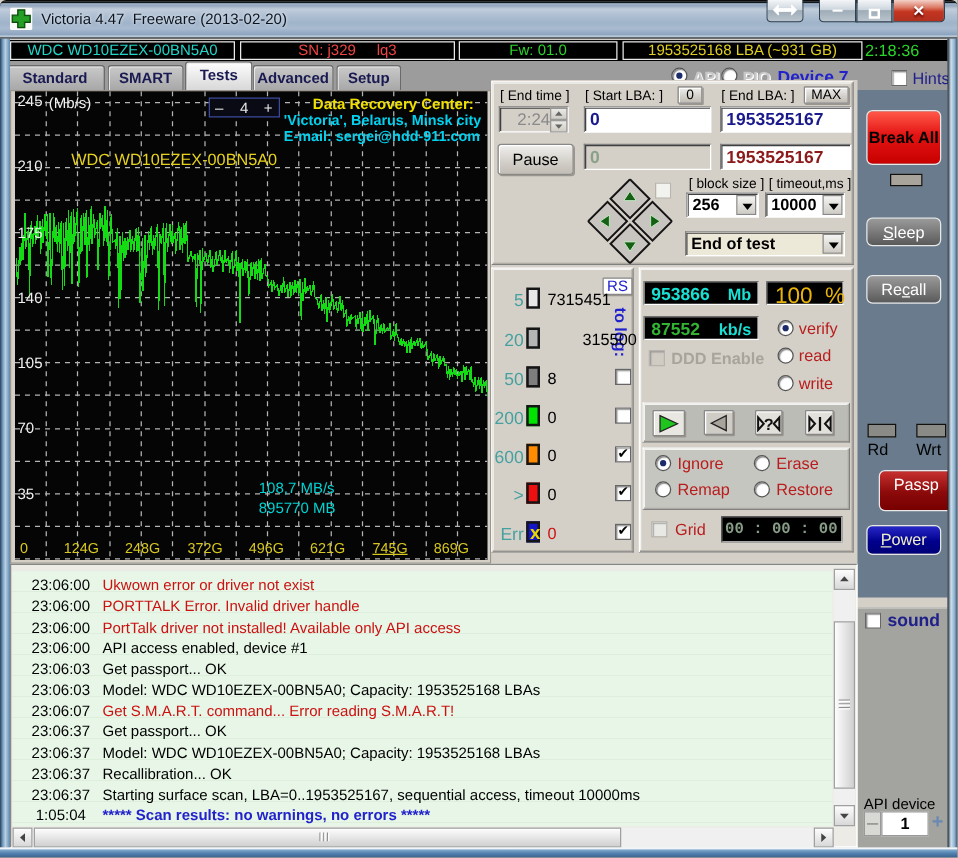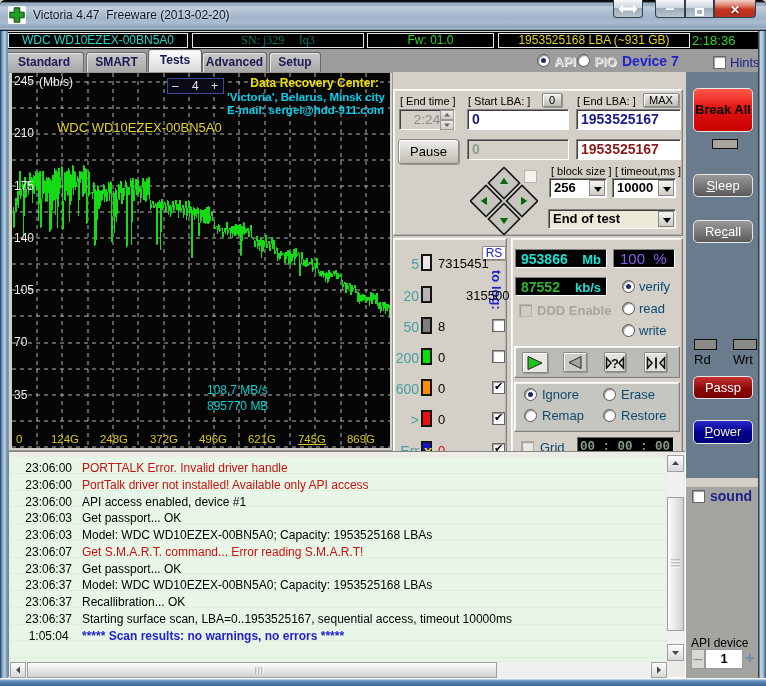--- a/index.html
+++ b/index.html
@@ -33,34 +33,34 @@
 #gtitle {left:45px;top:47px;font-size:13px;color:#e6d21e;}
 #drc1 {right:11px;top:3px;font-size:12px;font-weight:bold;color:#f0e000;}
 #drc2 {right:5px;top:18px;font-size:11.5px;font-weight:bold;color:#00d2f0;}
 #drc3 {right:6px;top:31px;font-size:11.5px;font-weight:bold;color:#00d2f0;}
 #speed1 {left:195px;top:310px;font-size:12px;color:#00d2d2;}
 #speed2 {left:195px;top:326px;font-size:12px;color:#00d2d2;}
 #zoomctl {left:155px;top:5px;width:57px;height:16px;background:#0a0a14;border:1px solid #3a4a9a;}
 #zoomctl span {position:absolute;top:0;font-size:12px;color:#e6e6e6;line-height:14px;}
 
 
-#panel {left:393px;top:88px;width:293px;height:477px;background:#d4d0c8;}
+#panel {left:393px;top:64px;width:293px;height:477px;background:#d4d0c8;}
 .panel3d {position:absolute;border:1px solid;border-color:#ffffff #808080 #808080 #ffffff;box-shadow:inset -1px -1px 0 #b8b4ac, inset 1px 1px 0 #f4f2ee;background:#d4d0c8;}
 .blab {position:absolute;font-size:11px;color:#000;white-space:nowrap;}
 .inp {position:absolute;background:#fff;border:1px solid;border-color:#808080 #fff #fff #808080;box-shadow:inset 1px 1px 0 #404040;font-weight:bold;font-size:14px;padding-left:4px;line-height:19px;}
 .inp.gray {background:#d4d0c8;color:#8aa08a;}
 .btn {position:absolute;background:linear-gradient(#f0efed,#d2cfc8 60%,#c2beb6);border:1px solid #888;border-radius:3px;box-shadow:inset 1px 1px 0 #fff, 1px 1px 0 #9a968e;
  font-size:13px;color:#000;text-align:center;}
 .combo {position:absolute;background:#fff;border:1px solid;border-color:#808080 #fff #fff #808080;box-shadow:inset 1px 1px 0 #404040;font-size:13px;font-weight:bold;padding-left:4px;}
 .cbtn {position:absolute;right:1px;top:1px;bottom:1px;width:16px;background:linear-gradient(#f4f4f2,#cfccc5);border:1px solid #888;}
 .cbtn:after {content:"";position:absolute;left:4px;top:6px;border:4px solid transparent;border-top:5px solid #000;}
 .lcd {position:absolute;background:#000;border:1px solid;border-color:#808080 #fff #fff #808080;font-family:"Liberation Sans",sans-serif;font-weight:bold;}
 .radio {position:absolute;width:13px;height:13px;border-radius:50%;background:#fff;border:1px solid #555;box-shadow:inset 1px 1px 1px #888;}
 .radio.sel:after {content:"";position:absolute;left:3px;top:3px;width:5px;height:5px;border-radius:50%;background:#1a2a6a;}
-.rlab {position:absolute;font-size:13px;color:#0c4a6e;}
+.rlab {position:absolute;font-size:13px;color:#b91c1c;}
 .cb {position:absolute;width:13px;height:13px;background:#fff;border:1px solid #666;box-shadow:inset 1px 1px 1px #999;}
 .cb.ck:after {content:"\2714";position:absolute;left:1px;top:-2px;font-size:11px;color:#000;}
 .binlab {position:absolute;font-size:14px;color:#46a0a0;text-align:right;width:30px;}
 .bincnt {position:absolute;font-size:13px;color:#000;}
 .binbox {position:absolute;width:11px;height:17px;border:2px solid #151515;}
 
 
 #sidebar {left:686px;top:72px;width:72px;height:406px;background:#697b8c;}
 #rbpanel {left:686px;top:486px;width:72px;height:192px;background:#a3a39f;border-top:1px solid #c8c8c4;}
 .sbtn {position:absolute;left:7px;width:60px;border-radius:5px;border:1px solid #e8e8e8;text-align:center;font-size:13px;}
@@ -89,21 +89,21 @@
 <svg width="20" height="10" viewBox="0 0 20 10" style="margin-top:3px">
         <path d="M5 1 L1 5 L5 9 M15 1 L19 5 L15 9" fill="#fff" stroke="#fff"></path>
         <rect x="4" y="3.5" width="12" height="3" fill="#fff"></rect>
       </svg></div>
 <div class="abs capbtn" style="left:655px;width:30px;border-radius:0 0 0 4px;"><span style="font-weight:bold;position:relative;top:0px;">–</span></div>
 <div class="abs capbtn" style="left:685px;width:29px;"><span style="position:relative;top:2px;display:inline-block;width:9px;height:8px;border:2px solid #fff;"></span></div>
 <div class="abs capbtn" id="closebtn" style="left:714px;width:42px;border-radius:0 0 4px 0;"><span style="font-weight:bold;font-size:12px;line-height:15px;text-shadow:0 1px 2px #500;">✕</span></div>
 
 <div class="abs" id="infostrip">
  <div class="ibox" style="left:0px;width:180px;color:#22d6c8;">WDC WD10EZEX-00BN5A0</div>
- <div class="ibox" style="left:184px;width:172px;color:#0f766e;font-family:Liberation Serif, serif;">SN: j329&nbsp;&nbsp;&nbsp;&nbsp;&nbsp;lq3</div>
+ <div class="ibox" style="left:184px;width:172px;color:#ef4444;">SN: j329&nbsp;&nbsp;&nbsp;&nbsp;&nbsp;lq3</div>
  <div class="ibox" style="left:359px;width:127px;color:#2ad62a;">Fw: 01.0</div>
  <div class="ibox" style="left:490px;width:192px;color:#e0d020;">1953525168 LBA (~931 GB)</div>
  <div style="position:absolute;left:684px;top:1px;font-size:13px;color:#2ad62a;">2:18:36</div>
 </div>
 
 <div class="abs" id="tabrow">
  <div class="tab" style="left:-4px;width:80px;line-height:19px;">Standard</div>
  <div class="tab" style="left:78px;width:61px;line-height:19px;">SMART</div>
  <div class="tab active" style="left:140px;width:54px;line-height:21px;">Tests</div>
  <div class="tab" style="left:194px;width:65px;line-height:19px;">Advanced</div>
@@ -259,21 +259,21 @@
       </div>
       <div class="bincnt" style="left:45px;top:355px;color:#cc1111;">0</div>
       <div class="cb ck" style="left:99px;top:355px;"></div>
 
  <div class="panel3d" style="left:118px;top:150px;width:172px;height:228px;"></div>
  <div class="lcd" style="left:122px;top:161px;width:92px;height:19px;">
    <span style="position:absolute;left:5px;top:1px;font-size:14px;color:#19e0d2;">953866</span>
    <span style="position:absolute;right:5px;top:2px;font-size:13px;color:#19e0d2;">Mb</span>
       </div>
  <div class="lcd" style="left:220px;top:161px;width:62px;height:19px;">
-   <span style="position:absolute;left:6px;top:0px;font-size:15px;color:#8b5cf6;font-weight:normal;">100&nbsp;&nbsp;%</span>
+   <span style="position:absolute;left:6px;top:0px;font-size:18px;color:#eab308;font-weight:normal;">100&nbsp;&nbsp;%</span>
       </div>
  <div class="lcd" style="left:122px;top:189px;width:92px;height:19px;">
    <span style="position:absolute;left:5px;top:1px;font-size:14px;color:#32b432;">87552</span>
    <span style="position:absolute;right:5px;top:2px;font-size:13px;color:#19e0d2;">kb/s</span>
       </div>
  <div class="radio sel" style="left:229px;top:192px;"></div>
       <div class="rlab" style="left:246px;top:191px;">verify</div>
  <div class="radio" style="left:229px;top:214px;"></div>
       <div class="rlab" style="left:246px;top:213px;">read</div>
  <div class="radio" style="left:229px;top:236px;"></div>
@@ -314,35 +314,36 @@
 
 <div class="abs" id="sidebar">
  <div class="sbtn" style="top:16px;height:44px;background:linear-gradient(#ff5a4a,#e41414 45%,#c80000);color:#000;font-weight:bold;line-height:42px;">Break All</div>
  <div class="abs" style="left:26px;top:67px;width:26px;height:10px;background:#a8a49c;border:1px solid #111;"></div>
  <div class="sbtn" style="top:102px;height:23px;background:linear-gradient(#9a9a9a,#5a5a5a);color:#fff;line-height:21px;"><u>S</u>leep</div>
  <div class="sbtn" style="top:148px;height:23px;background:linear-gradient(#9a9a9a,#5a5a5a);color:#fff;line-height:21px;">Re<u>c</u>all</div>
  <div class="abs" style="left:8px;top:267px;width:23px;height:11px;background:#8a8a86;border:1px solid #111;"></div>
  <div class="abs" style="left:47px;top:267px;width:24px;height:11px;background:#8a8a86;border:1px solid #111;"></div>
  <div class="abs" style="left:8px;top:280px;font-size:13px;color:#000;">Rd</div>
  <div class="abs" style="left:47px;top:280px;font-size:13px;color:#000;">Wrt</div>
- <div class="sbtn" style="top:304px;height:23px;background:linear-gradient(#c83030,#8c0a0a 55%,#780000);color:#fff;line-height:21px;">Passp</div>
+ <div class="sbtn" style="top:304px;height:33px;background:linear-gradient(#c83030,#8c0a0a 55%,#780000);color:#fff;line-height:21px;margin-left:10px;">Passp</div>
  <div class="sbtn" style="top:348px;height:24px;background:linear-gradient(#2828c8,#00008c 55%,#000078);color:#f0f0c8;line-height:22px;"><u>P</u>ower</div>
 </div>
 
 <div class="abs" id="rbpanel">
  <div class="cb" style="left:6px;top:3px;"></div>
  <div class="abs" style="left:24px;top:1px;font-size:14px;font-weight:bold;color:#20208a;">sound</div>
  <div class="abs" style="left:5px;top:149px;font-size:12px;color:#000;">API device</div>
  <div class="abs" style="left:5px;top:162px;width:14px;height:20px;background:#d8d8d4;border:1px solid #999;color:#888;text-align:center;line-height:18px;">–</div>
  <div class="abs" style="left:19px;top:162px;width:38px;height:20px;background:#fff;border:1px solid #999;font-weight:bold;text-align:center;line-height:18px;font-size:13px;">1</div>
  <div class="abs" style="left:57px;top:162px;width:14px;height:20px;color:#6a8ab4;text-align:center;line-height:18px;font-weight:bold;">+</div>
 </div>
 
 <div class="abs" id="logframe"></div>
 <div class="abs" id="logtext">
+      <div class="ll"><span class="lt">23:06:00</span><span class="lm r">Ukwown error or driver not exist</span></div>
       <div class="ll"><span class="lt">23:06:00</span><span class="lm r">PORTTALK Error. Invalid driver handle</span></div>
       <div class="ll"><span class="lt">23:06:00</span><span class="lm r">PortTalk driver not installed! Available only API access</span></div>
       <div class="ll"><span class="lt">23:06:00</span><span class="lm k">API access enabled, device #1</span></div>
       <div class="ll"><span class="lt">23:06:03</span><span class="lm k">Get passport... OK</span></div>
       <div class="ll"><span class="lt">23:06:03</span><span class="lm k">Model: WDC WD10EZEX-00BN5A0; Capacity: 1953525168 LBAs</span></div>
       <div class="ll"><span class="lt">23:06:07</span><span class="lm r">Get S.M.A.R.T. command... Error reading S.M.A.R.T!</span></div>
       <div class="ll"><span class="lt">23:06:37</span><span class="lm k">Get passport... OK</span></div>
       <div class="ll"><span class="lt">23:06:37</span><span class="lm k">Model: WDC WD10EZEX-00BN5A0; Capacity: 1953525168 LBAs</span></div>
       <div class="ll"><span class="lt">23:06:37</span><span class="lm k">Recallibration... OK</span></div>
       <div class="ll"><span class="lt">23:06:37</span><span class="lm k">Starting surface scan, LBA=0..1953525167, sequential access, timeout 10000ms</span></div>

